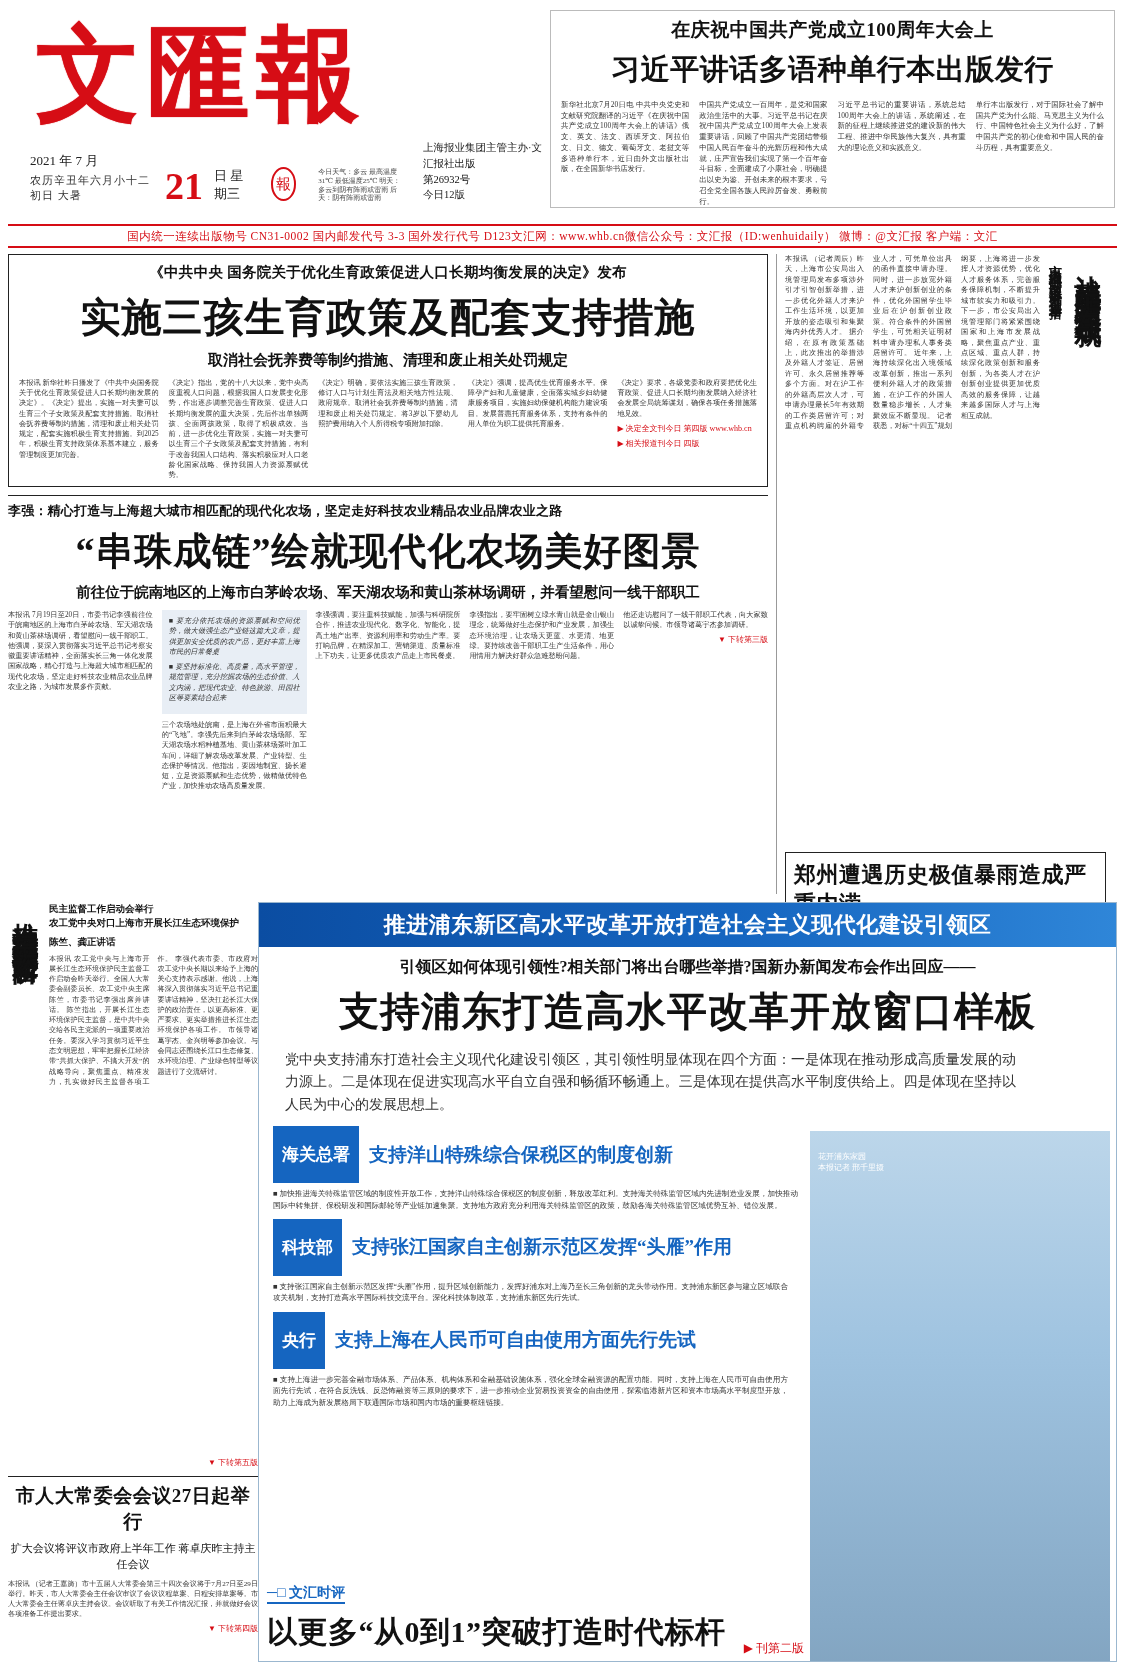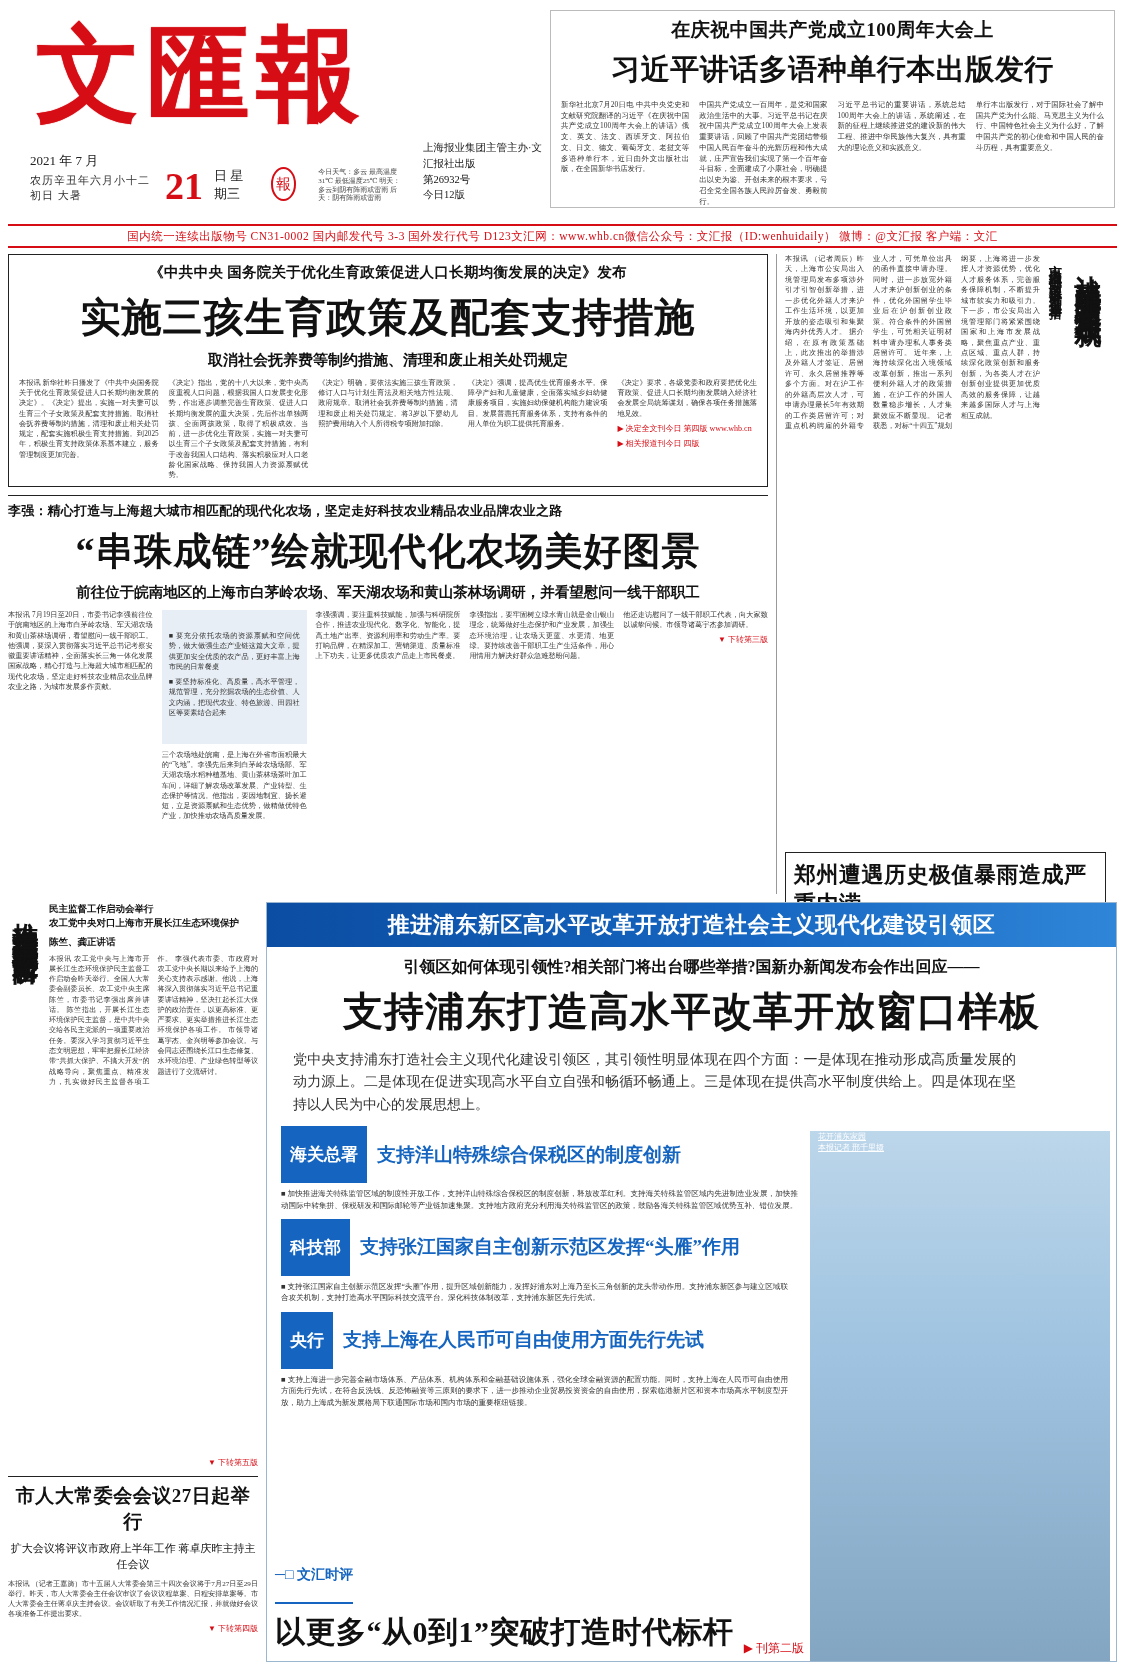--- a/index.html
+++ b/index.html
@@ -69,38 +69,38 @@
   .boxA-body > div { flex:1; }
   .tagline { color:#d60d15; font-size:8px; margin-top:4px; }
 
   .sep { border-top:1px solid #222; margin:8px 0 6px; }
 
   .boxB-kicker { font-size:13px; font-weight:bold; letter-spacing:0.2px; }
   .boxB-title { text-align:center; font-size:38px; font-weight:bold; margin:6px 0 6px; letter-spacing:1px; }
   .boxB-sub { text-align:center; font-size:14.5px; font-weight:bold; }
   .boxB-body { display:flex; gap:9px; margin-top:8px; font-size:7.2px; line-height:1.42; color:#333; text-align:justify; }
   .boxB-body > div { flex:1; }
-  .shade { background:#e8eef5; padding:21px 7px; }
+  .shade { background:#e8eef5; padding:6px 7px;font-style:italic; }
   .shade p { margin:0 0 5px; }
   .jump { color:#d60d15; font-size:8px; text-align:right; margin-top:3px; }
 
   
   .vhead {
     writing-mode:vertical-rl; text-orientation:upright;
     font-size:27px; font-weight:bold; letter-spacing:3px;
     height:350px; margin:0 0 0 6px; float:right;
   }
   .vhead.small { font-size:13px; letter-spacing:2px; height:350px; font-weight:bold; }
   .rcol-body { font-size:7.2px; line-height:1.45; color:#333; text-align:justify;
     columns:3; column-gap:9px; height:590px; }
   .rbox { border:1px solid #222; margin-top:8px; padding:8px 8px 6px; }
   .rbox-title { font-size:22px; font-weight:bold; line-height:1.3; letter-spacing:0.5px; }
 
   
-  .bottom { display:flex; margin-top:8px; gap:8px; height:760px; }
+  .bottom { display:flex; margin-top:8px; height:760px; }
   .b-left { width:250px; display:flex; }
   .b-vhead { writing-mode:vertical-rl; text-orientation:upright; font-size:26px; font-weight:bold;
     letter-spacing:2px; height:480px; margin-right:6px; }
   .b-left-text { flex:1; font-size:7.1px; line-height:1.45; color:#333; text-align:justify;
     columns:2; column-gap:8px; height:500px; }
   .b-notice { border-top:1px solid #222; margin-top:8px; padding-top:6px; }
   .b-notice h3 { margin:0; font-size:19px; font-weight:bold; text-align:center; letter-spacing:0.5px; }
   .b-notice .sub { text-align:center; font-size:11px; margin-top:5px; line-height:1.5; }
   .b-notice .txt { font-size:7.1px; line-height:1.45; margin-top:6px; color:#333; text-align:justify; }
 
@@ -117,23 +117,23 @@
   .sect-head { display:flex; align-items:center; gap:10px; }
   .sect-tag { background:#1565c0; color:#fff; font-size:17px; font-weight:bold; padding:17px 9px; }
   .sect-title { color:#1565c0; font-size:19px; font-weight:bold; }
   .sect-body { font-size:7.6px; line-height:1.5; color:#333; margin-top:5px; text-align:justify;
     columns:1; padding-right:300px; }
   .sect-body.narrow { padding-right:310px; }
   .photo {
     position:absolute; right:6px; top:228px; width:300px; height:1100px;
     background:linear-gradient(#bcd6ea 0%, #9fc3e0 20%, #86a9c6 45%, #6e8ba3 70%, #5d7486 100%);
   }
-  .photo .cap { position:absolute; top:0; left:8px; font-size:8px; color:#fff; line-height:1.4;text-decoration:underline; }
+  .photo .cap { position:absolute; top:20px; left:8px; font-size:8px; color:#fff; line-height:1.4; }
   .commentary { position:absolute; left:8px; right:318px; bottom:8px; }
-  .cm-tag { color:#1565c0; font-size:14px; font-weight:bold; border-bottom:2px solid #1565c0; display:inline-block; padding-bottom:18px; }
+  .cm-tag { color:#1565c0; font-size:14px; font-weight:bold; border-bottom:2px solid #1565c0; display:inline-block; padding-bottom:0; }
   .cm-title { font-size:30px; font-weight:bold; margin-top:8px; letter-spacing:0.5px; }
   .jump-red { color:#d60d15; font-size:12px; }
 </style>
 </head>
 <body>
 
 <div class="page">
 
   <div class="masthead">
     <div class="mh-left">

